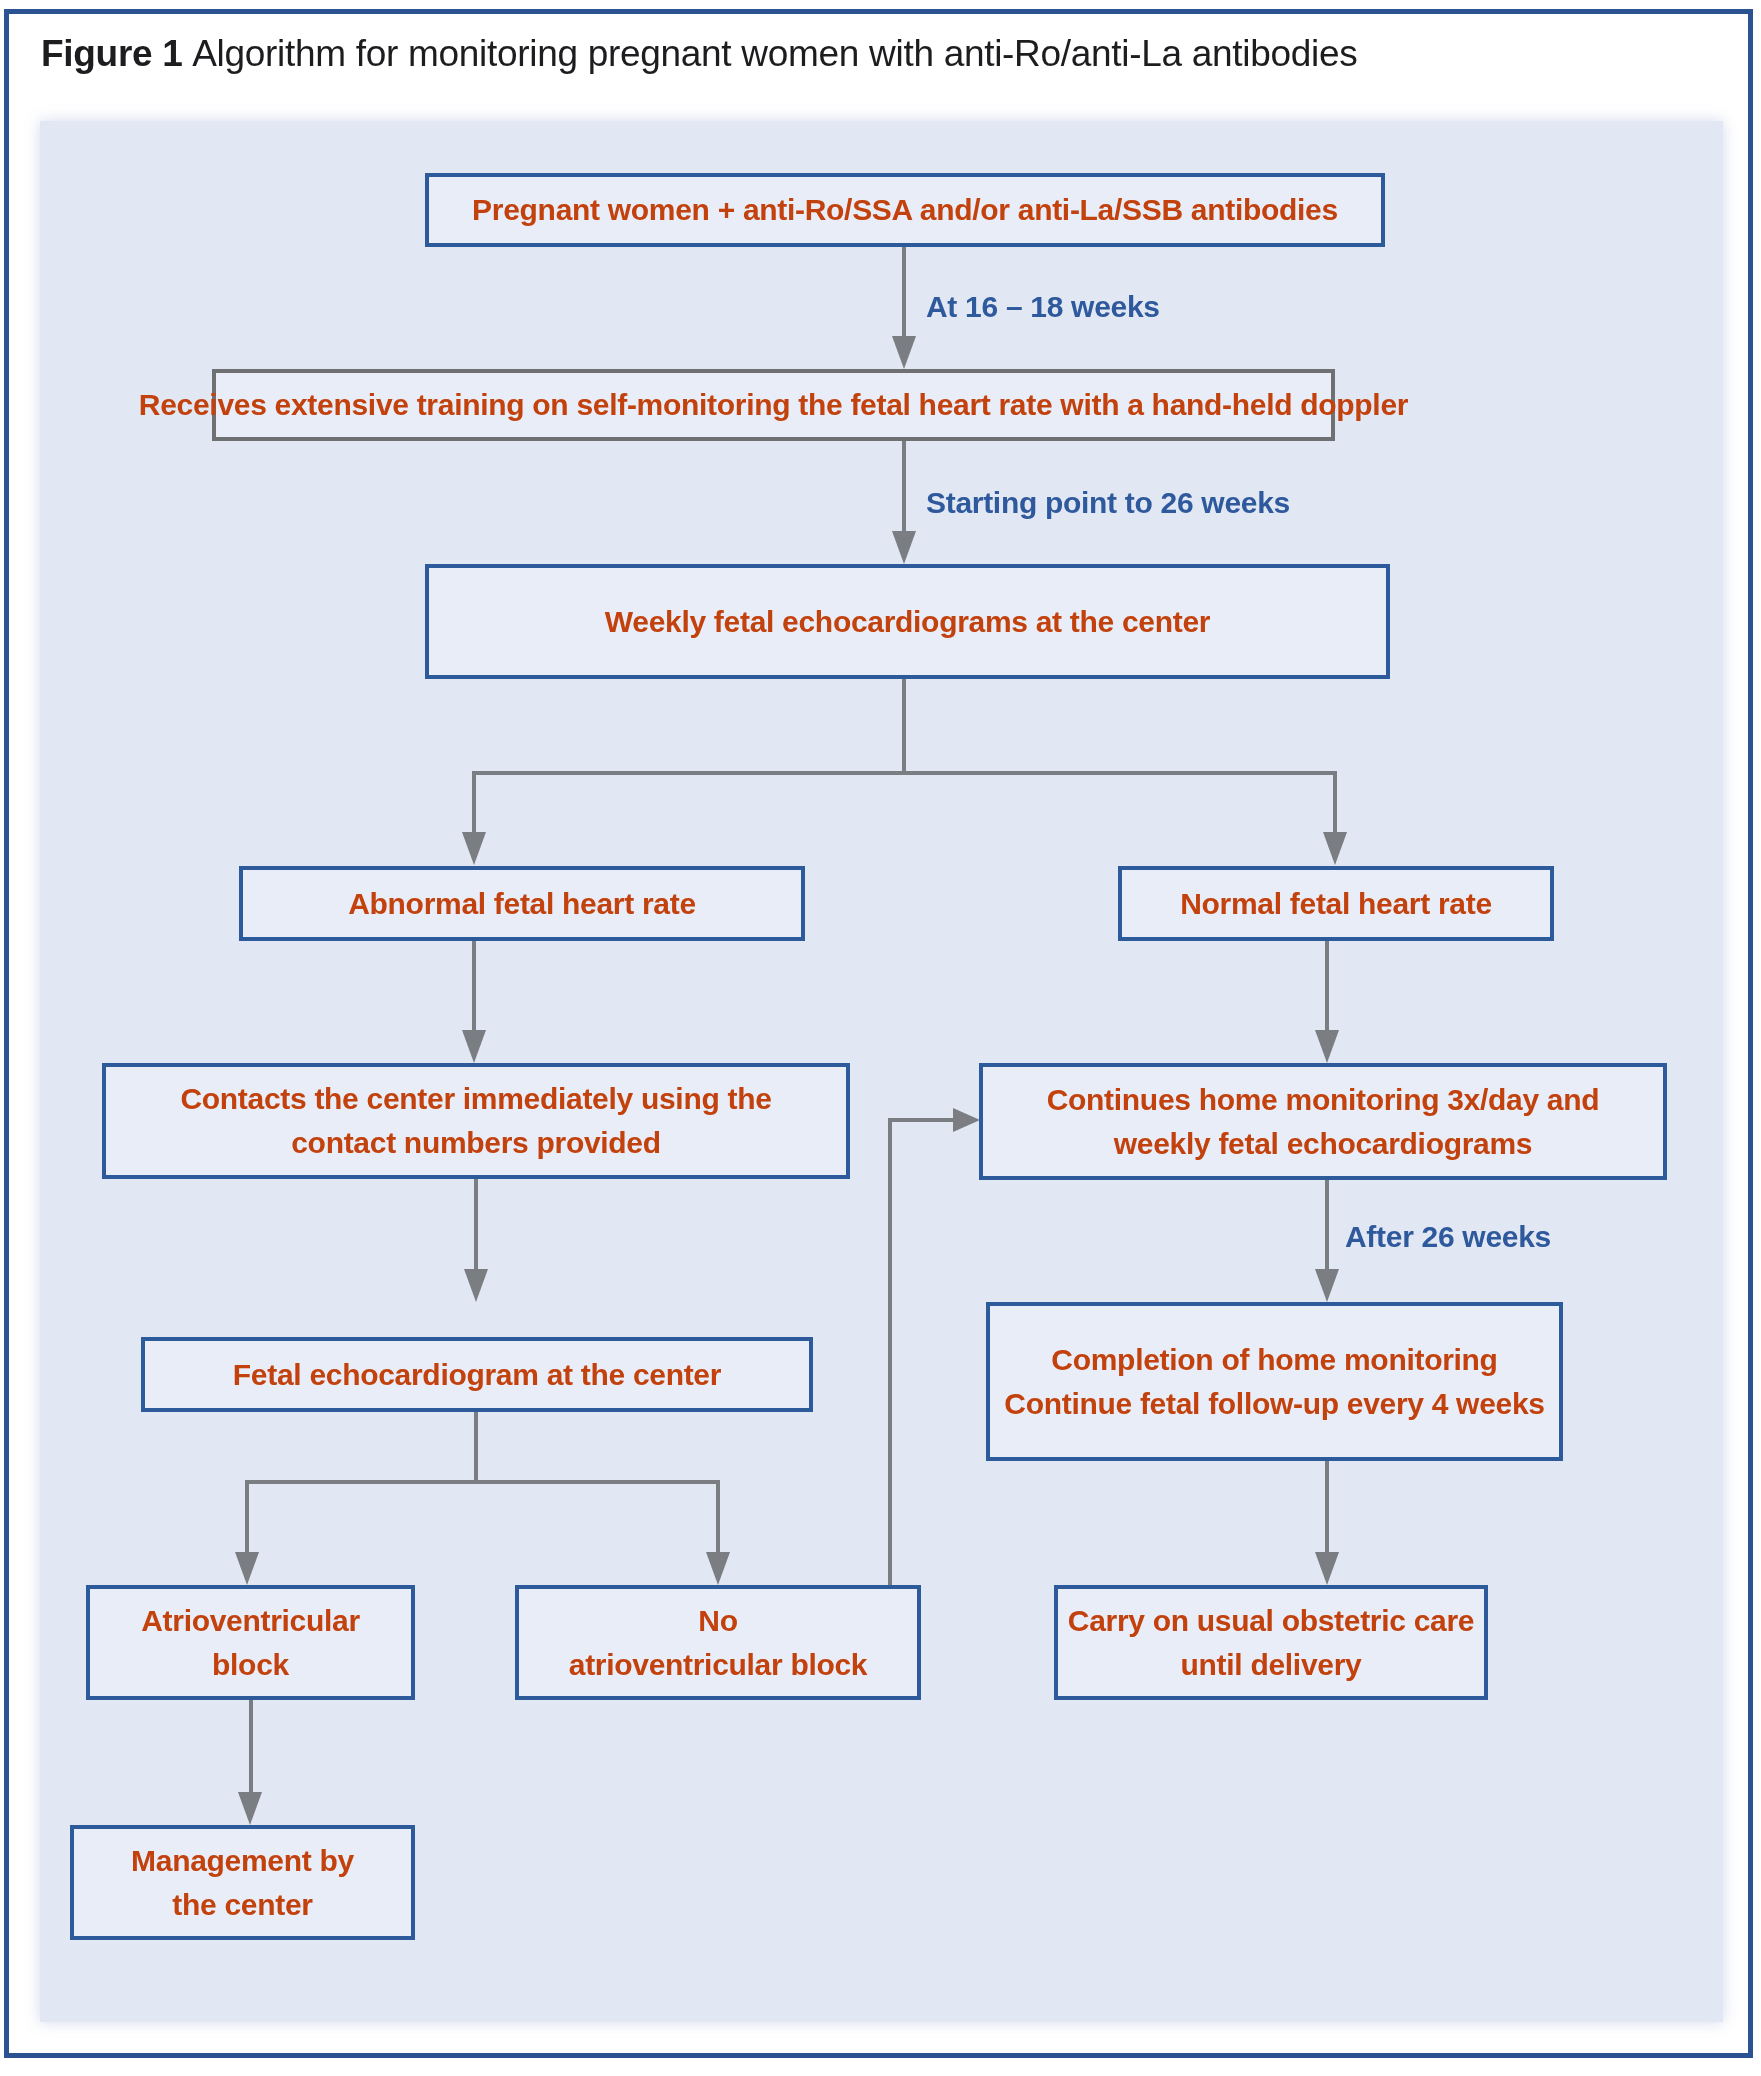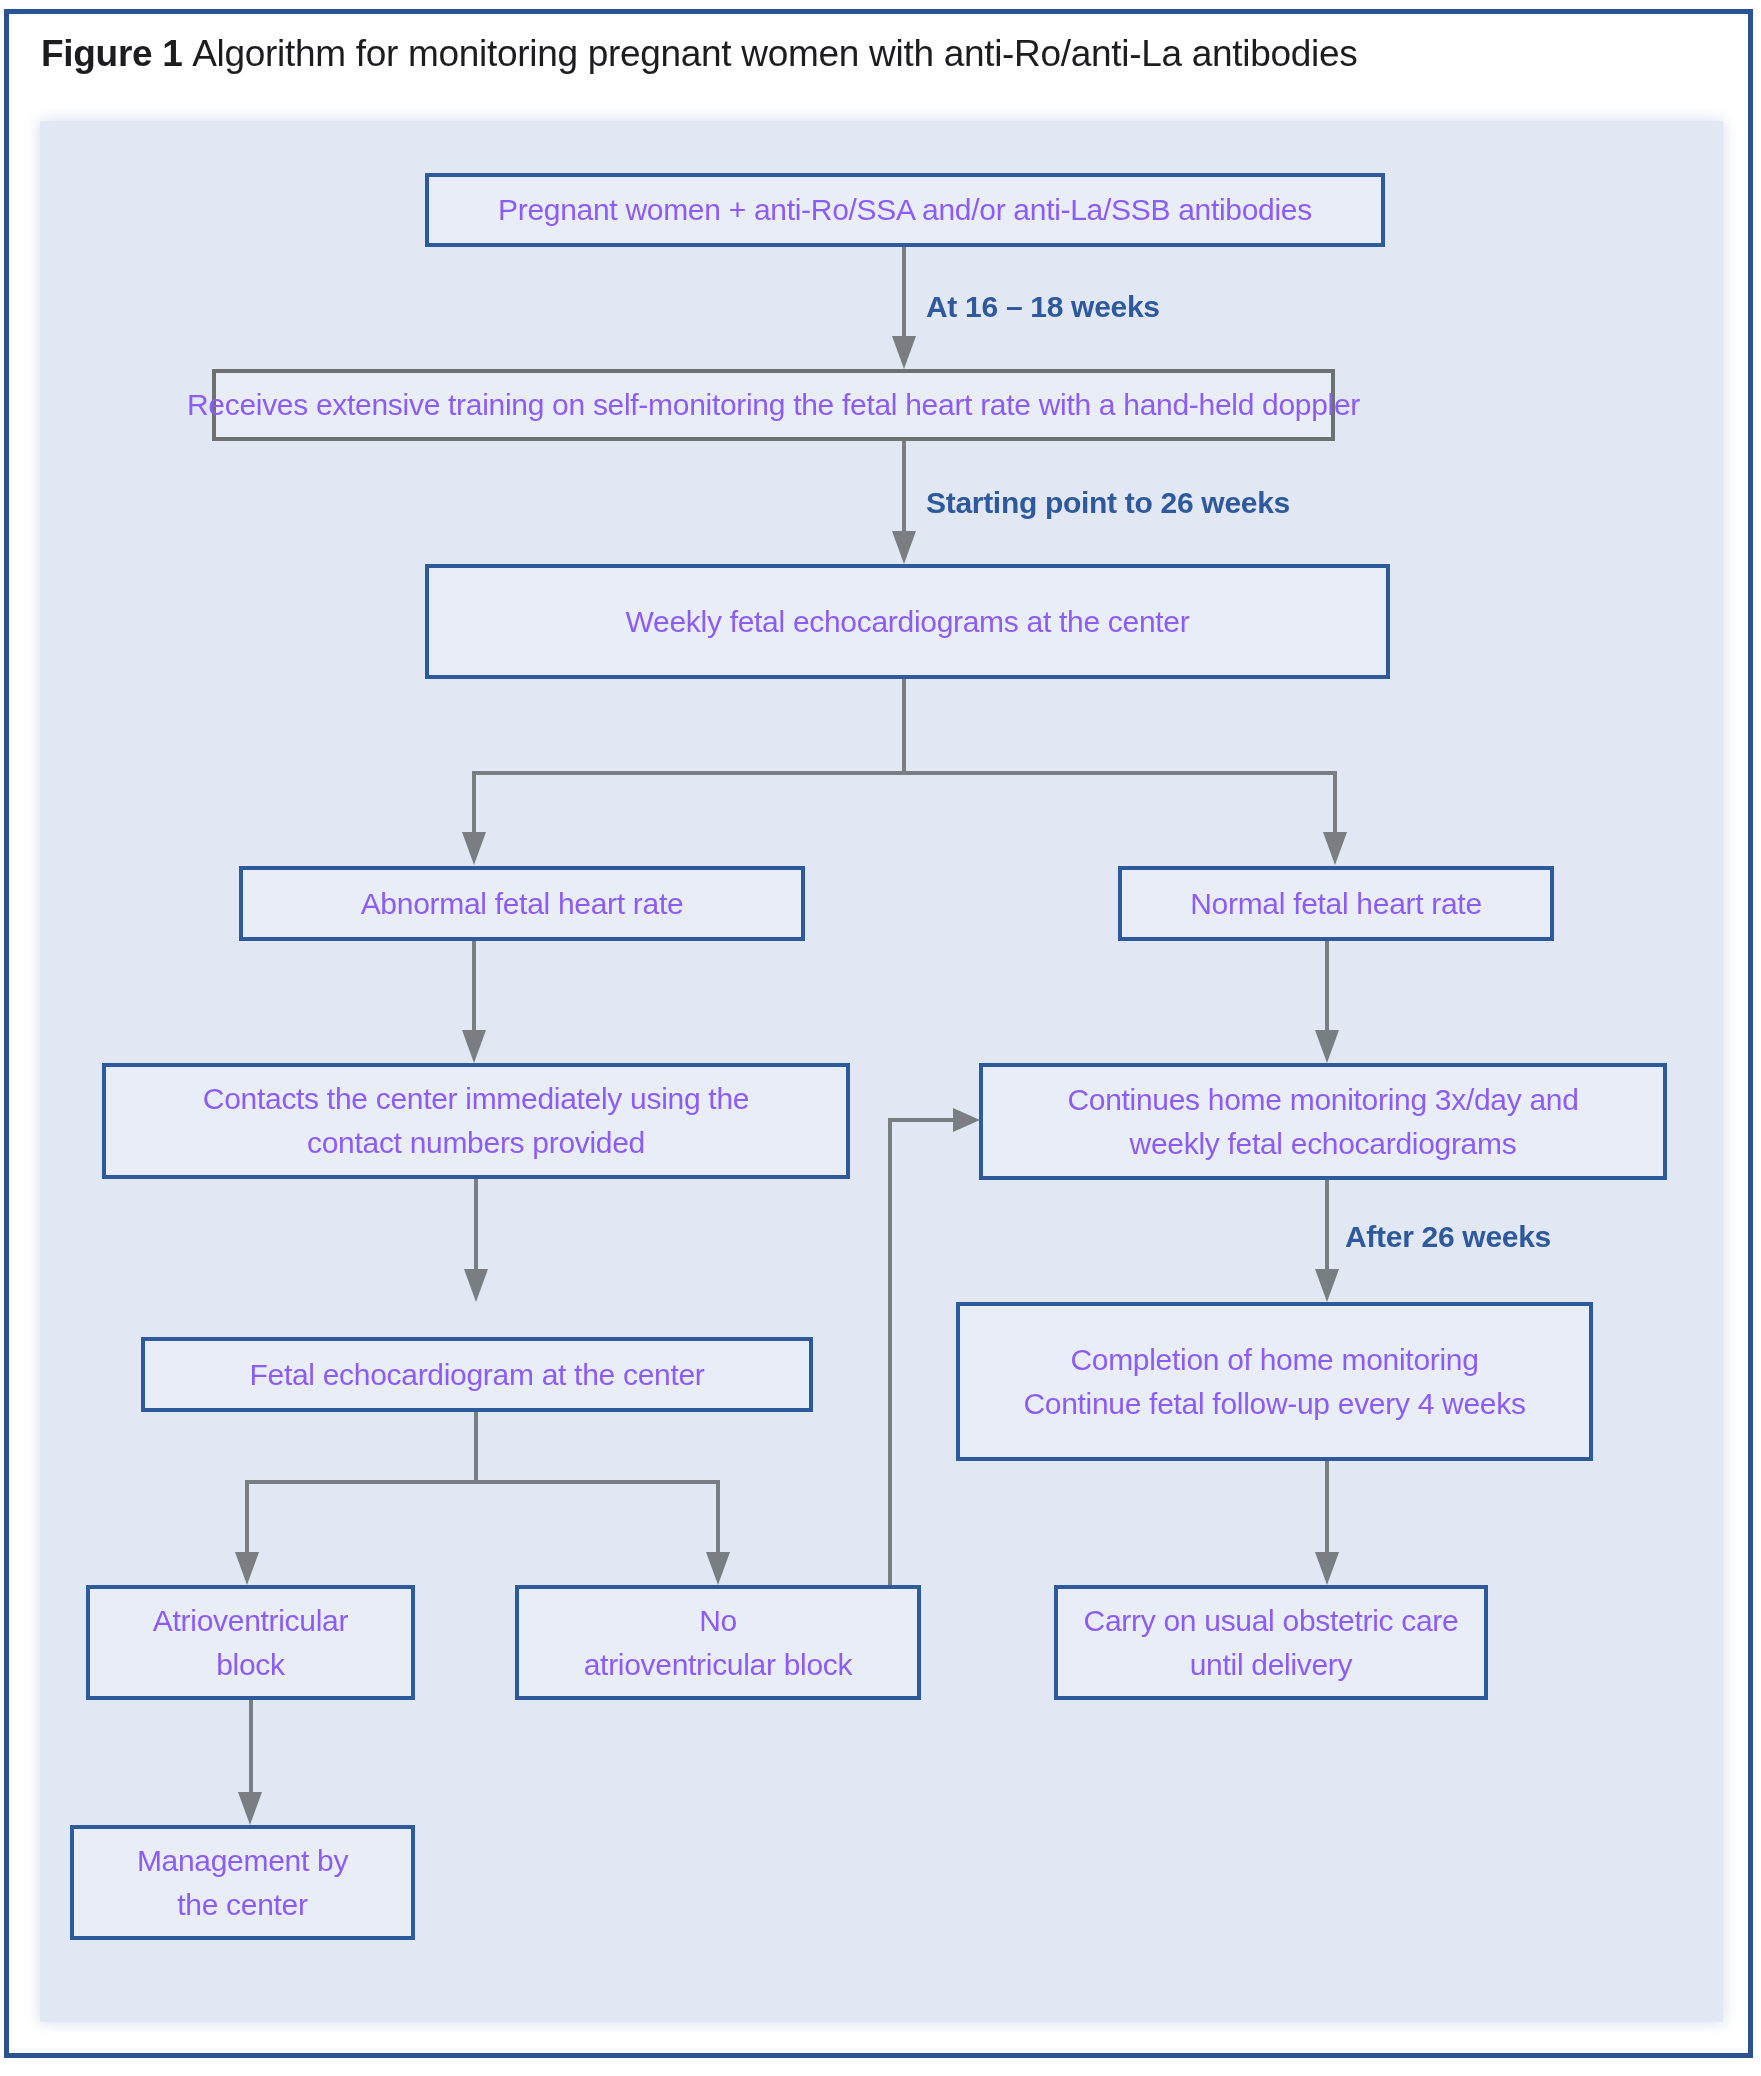--- a/index.html
+++ b/index.html
@@ -17,21 +17,21 @@
   }
   .cap-label{font-weight:bold;margin-right:9.6px;}
   .panel{
     position:absolute;left:40px;top:121px;width:1683px;height:1901px;
     background:#e1e7f3;box-shadow:0 0 14px rgba(130,150,200,0.35);
   }
   .node{
     position:absolute;box-sizing:border-box;background:#e9edf7;
     border:4.8px solid #2d5a9b;display:flex;flex-direction:column;
     align-items:center;justify-content:center;text-align:center;
-    color:#8b5cf6;font-size:30px;letter-spacing:-0.3px;
+    color:#c2410c;font-size:30px;letter-spacing:-0.3px;font-weight:bold;
   }
   .node.gray{border-color:#6e7072;}
   .nline{line-height:44px;white-space:nowrap;}
   .edge-label{
     position:absolute;font-size:30px;line-height:35px;font-weight:bold;
     color:#2e599c;letter-spacing:-0.3px;white-space:nowrap;
   }
   .vline{position:absolute;width:4.3px;background:#7a7d81;}
   .hline{position:absolute;height:4.3px;background:#7a7d81;}
   .arrow-down{
@@ -120,21 +120,21 @@
 
 <div class="node" style="left:979px;top:1063px;width:688px;height:117px">
   <div class="nline">Continues home monitoring 3x/day and</div>
   <div class="nline">weekly fetal echocardiograms</div>
 </div>
 
 <div class="node" style="left:141px;top:1337px;width:672px;height:75px">
   <div class="nline">Fetal echocardiogram at the center</div>
 </div>
 
-<div class="node" style="left:956px;top:1302px;width:637px;height:159px">
+<div class="node" style="left:986px;top:1302px;width:577px;height:159px">
   <div class="nline">Completion of home monitoring</div>
   <div class="nline">Continue fetal follow-up every 4 weeks</div>
 </div>
 
 <div class="node" style="left:86px;top:1585px;width:329px;height:115px">
   <div class="nline">Atrioventricular</div>
   <div class="nline">block</div>
 </div>
 
 <div class="node" style="left:515px;top:1585px;width:406px;height:115px">

